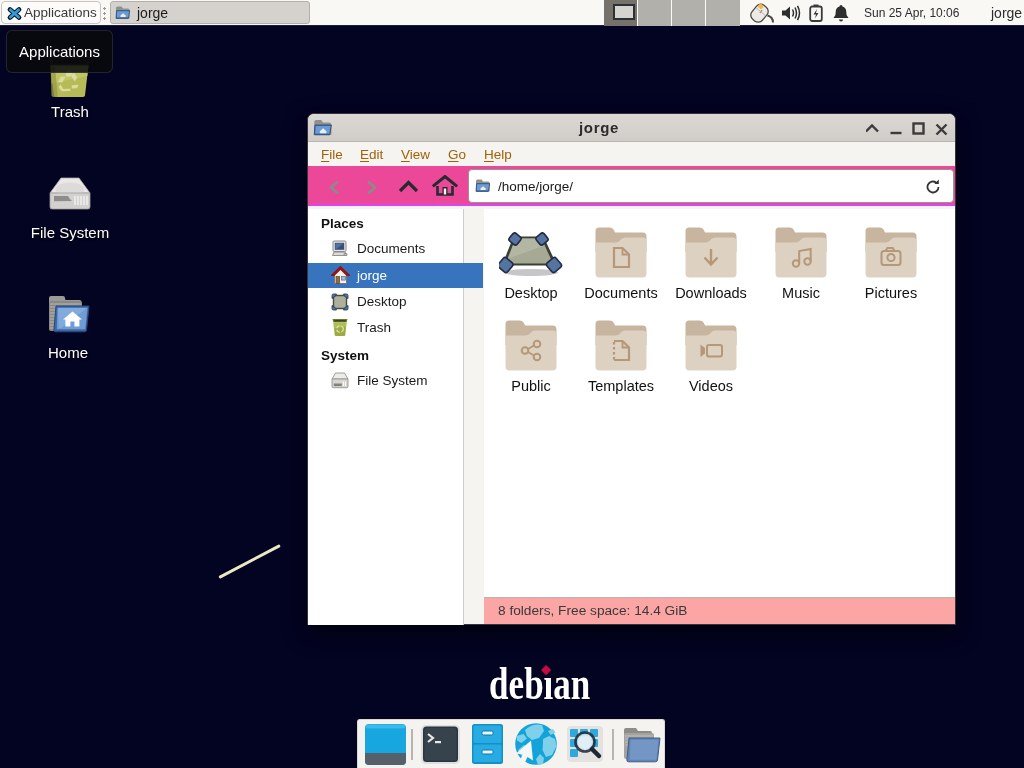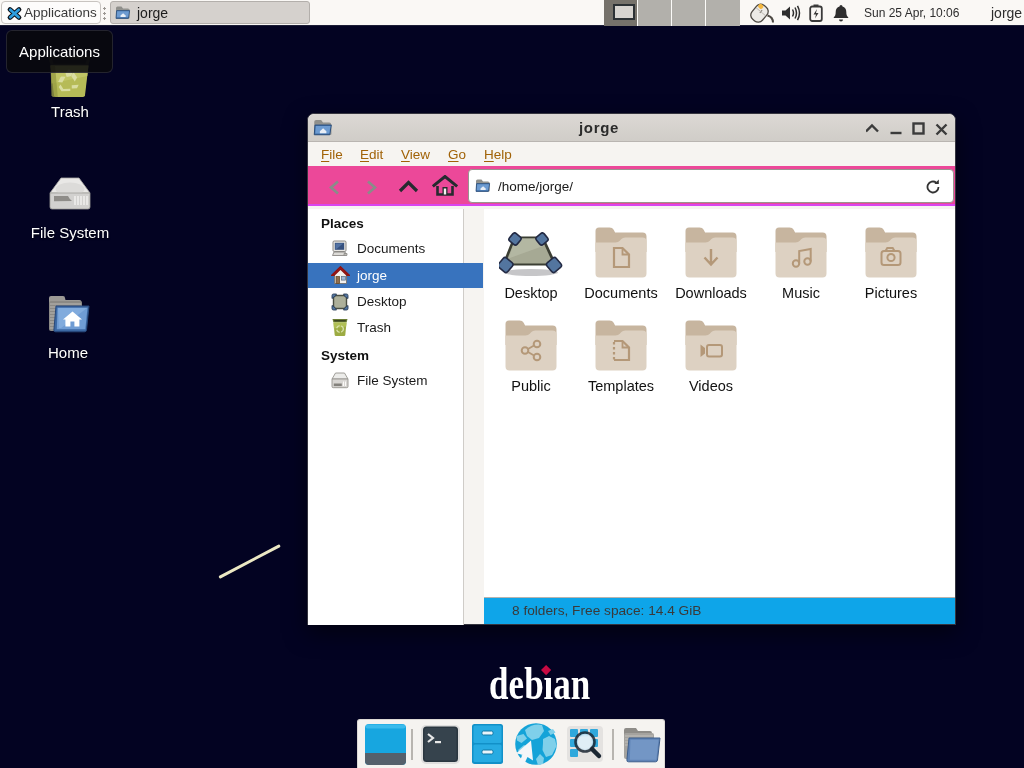--- a/index.html
+++ b/index.html
@@ -39,21 +39,21 @@
   #sidebar { left:0; top:95px; width:156px; height:416px; background:#fff; border-right:1px solid #cfccc8; font-size:13.5px; color:#1a1a1a; }
   .shead { position:absolute; left:13px; font-weight:bold; color:#111; }
   .srow { position:absolute; left:0; width:175px; height:25px; display:flex; align-items:center; }
   
   .srow.sel { background:#3873be; color:#fff; }
   
   #files { left:176px; top:95px; width:471px; height:388px; background:#fff; }
   .fitem { position:absolute; width:86px; text-align:center; }
   .fitem .ibox { height:56px; display:flex; align-items:flex-end; justify-content:center; }
   .fitem .flabel { font-size:14.5px; color:#111; margin-top:7px; }
-  #statusbar { left:176px; top:483px; width:471px; height:27px; background:#0ea5e9; border-top:1px solid #b7b3af; font-size:13.7px; color:#3a3a3a; line-height:26px; padding-left:28px; }
+  #statusbar { left:176px; top:483px; width:471px; height:27px; background:#fca5a5; border-top:1px solid #b7b3af; font-size:13.7px; color:#3a3a3a; line-height:26px; padding-left:14px; }
   
   #dline { left:215px; top:559.5px; width:69px; height:2.6px; background:#ece8c4; transform:rotate(-27.7deg); border-radius:2px; }
   #dock { left:357px; top:719px; width:308px; height:49px; background:#f5f3f0; border:1px solid #dcd9d5; border-bottom:none; border-radius:3px 3px 0 0; }
   .dsep { position:absolute; top:9px; width:2px; height:31px; background:#b8b5b0; }
 </style></head>
 <body>
 <svg width="0" height="0" style="position:absolute">
 <defs>
 
  <symbol id="folder" viewBox="0 0 52 51">

